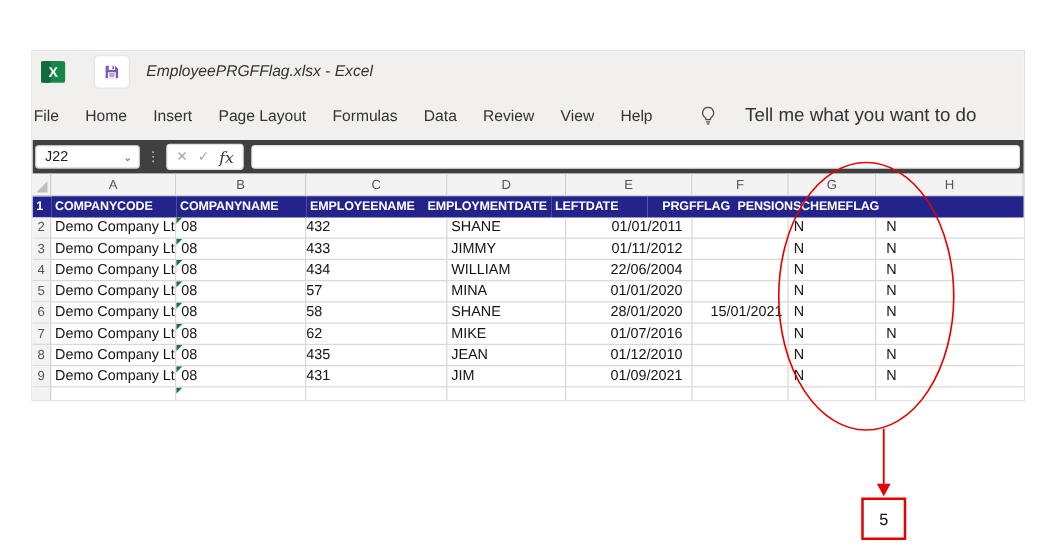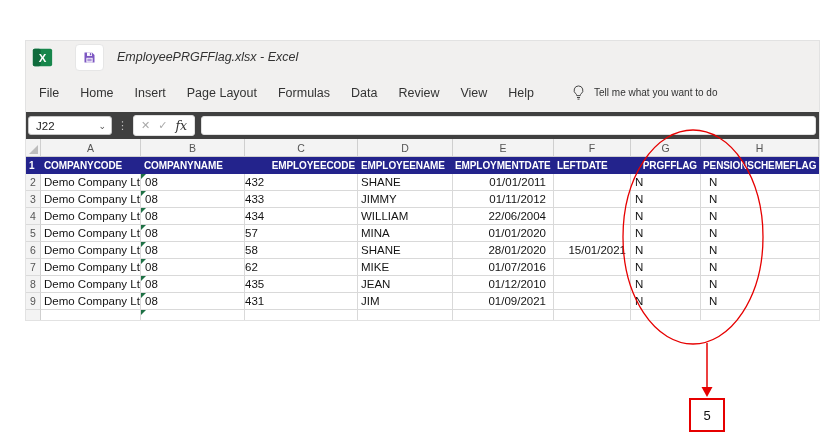--- a/index.html
+++ b/index.html
@@ -8,25 +8,25 @@
   
   #xlwin{position:absolute;left:25px;top:40px;width:795px;height:281px;background:#fff;
          border:1px solid #e2e2e2;box-sizing:border-box;overflow:hidden;}
   .chrome{position:absolute;left:0;top:0;right:0;height:71px;background:#f1f0ef;
           border-bottom:1px solid #dcdcdc;}
   .titlebar{position:absolute;left:0;top:0;right:0;height:32px;display:flex;align-items:center;}
   .appicon{width:21px;height:21px;margin-left:6px;}
   .savebtn{width:27px;height:25px;margin-left:22px;background:#fff;border:1px solid #e6e6e6;
            border-radius:4px;display:flex;align-items:center;justify-content:center;}
   .titletext{margin-left:13px;font-size:12.5px;color:#333;font-style:italic;}
-  .menubar{position:absolute;left:12px;top:32px;right:0;height:39px;display:flex;align-items:center;
+  .menubar{position:absolute;left:0;top:32px;right:0;height:39px;display:flex;align-items:center;
            padding-left:1px;gap:21px;}
   .menuitem{font-size:12.5px;color:#333;white-space:nowrap;}
   .tellme{display:flex;align-items:center;gap:8px;margin-left:16px;}
-  .tellme .txt{font-size:10px;color:#333;white-space:nowrap;}
+  .tellme .txt{font-size:15px;color:#333;white-space:nowrap;margin-left:14px;}
   
   .fbar{position:absolute;left:0;top:71px;right:0;height:27px;background:#404040;
         display:flex;align-items:center;}
   .namebox{margin-left:2px;width:84px;height:19px;border:1px solid #c6c6c6;border-radius:3px;
            background:#fff;display:flex;align-items:center;font-size:11.5px;color:#222;
            padding-left:7px;box-sizing:border-box;}
   .namebox .chev{margin-left:auto;margin-right:5px;color:#555;font-size:9px;}
   .dots{color:#c4c4c4;font-size:11px;margin:0 5px;}
   .fbtns{height:19px;border:1px solid #e0e0e0;border-radius:3px;background:#fff;
          display:flex;align-items:center;gap:8px;padding:0 7px;}
@@ -147,21 +147,20 @@
         <div class="cell col-e">E</div>
         <div class="cell col-f">F</div>
         <div class="cell col-g">G</div>
         <div class="cell col-h">H</div>
       </div>
 
       <div class="row hdr">
         <div class="cell rowhdr">1</div>
         <div class="cell col-a">COMPANYCODE</div>
         <div class="cell col-b">COMPANYNAME</div>
-        <div class="cell col-c">EMPLOYEECODE</div>
         <div class="cell col-d">EMPLOYEENAME</div>
         <div class="cell col-e">EMPLOYMENTDATE</div>
         <div class="cell col-f">LEFTDATE</div>
         <div class="cell col-g">PRGFFLAG</div>
         <div class="cell col-h">PENSIONSCHEMEFLAG</div>
       </div>
 
       <div>
 
           <div class="row">

